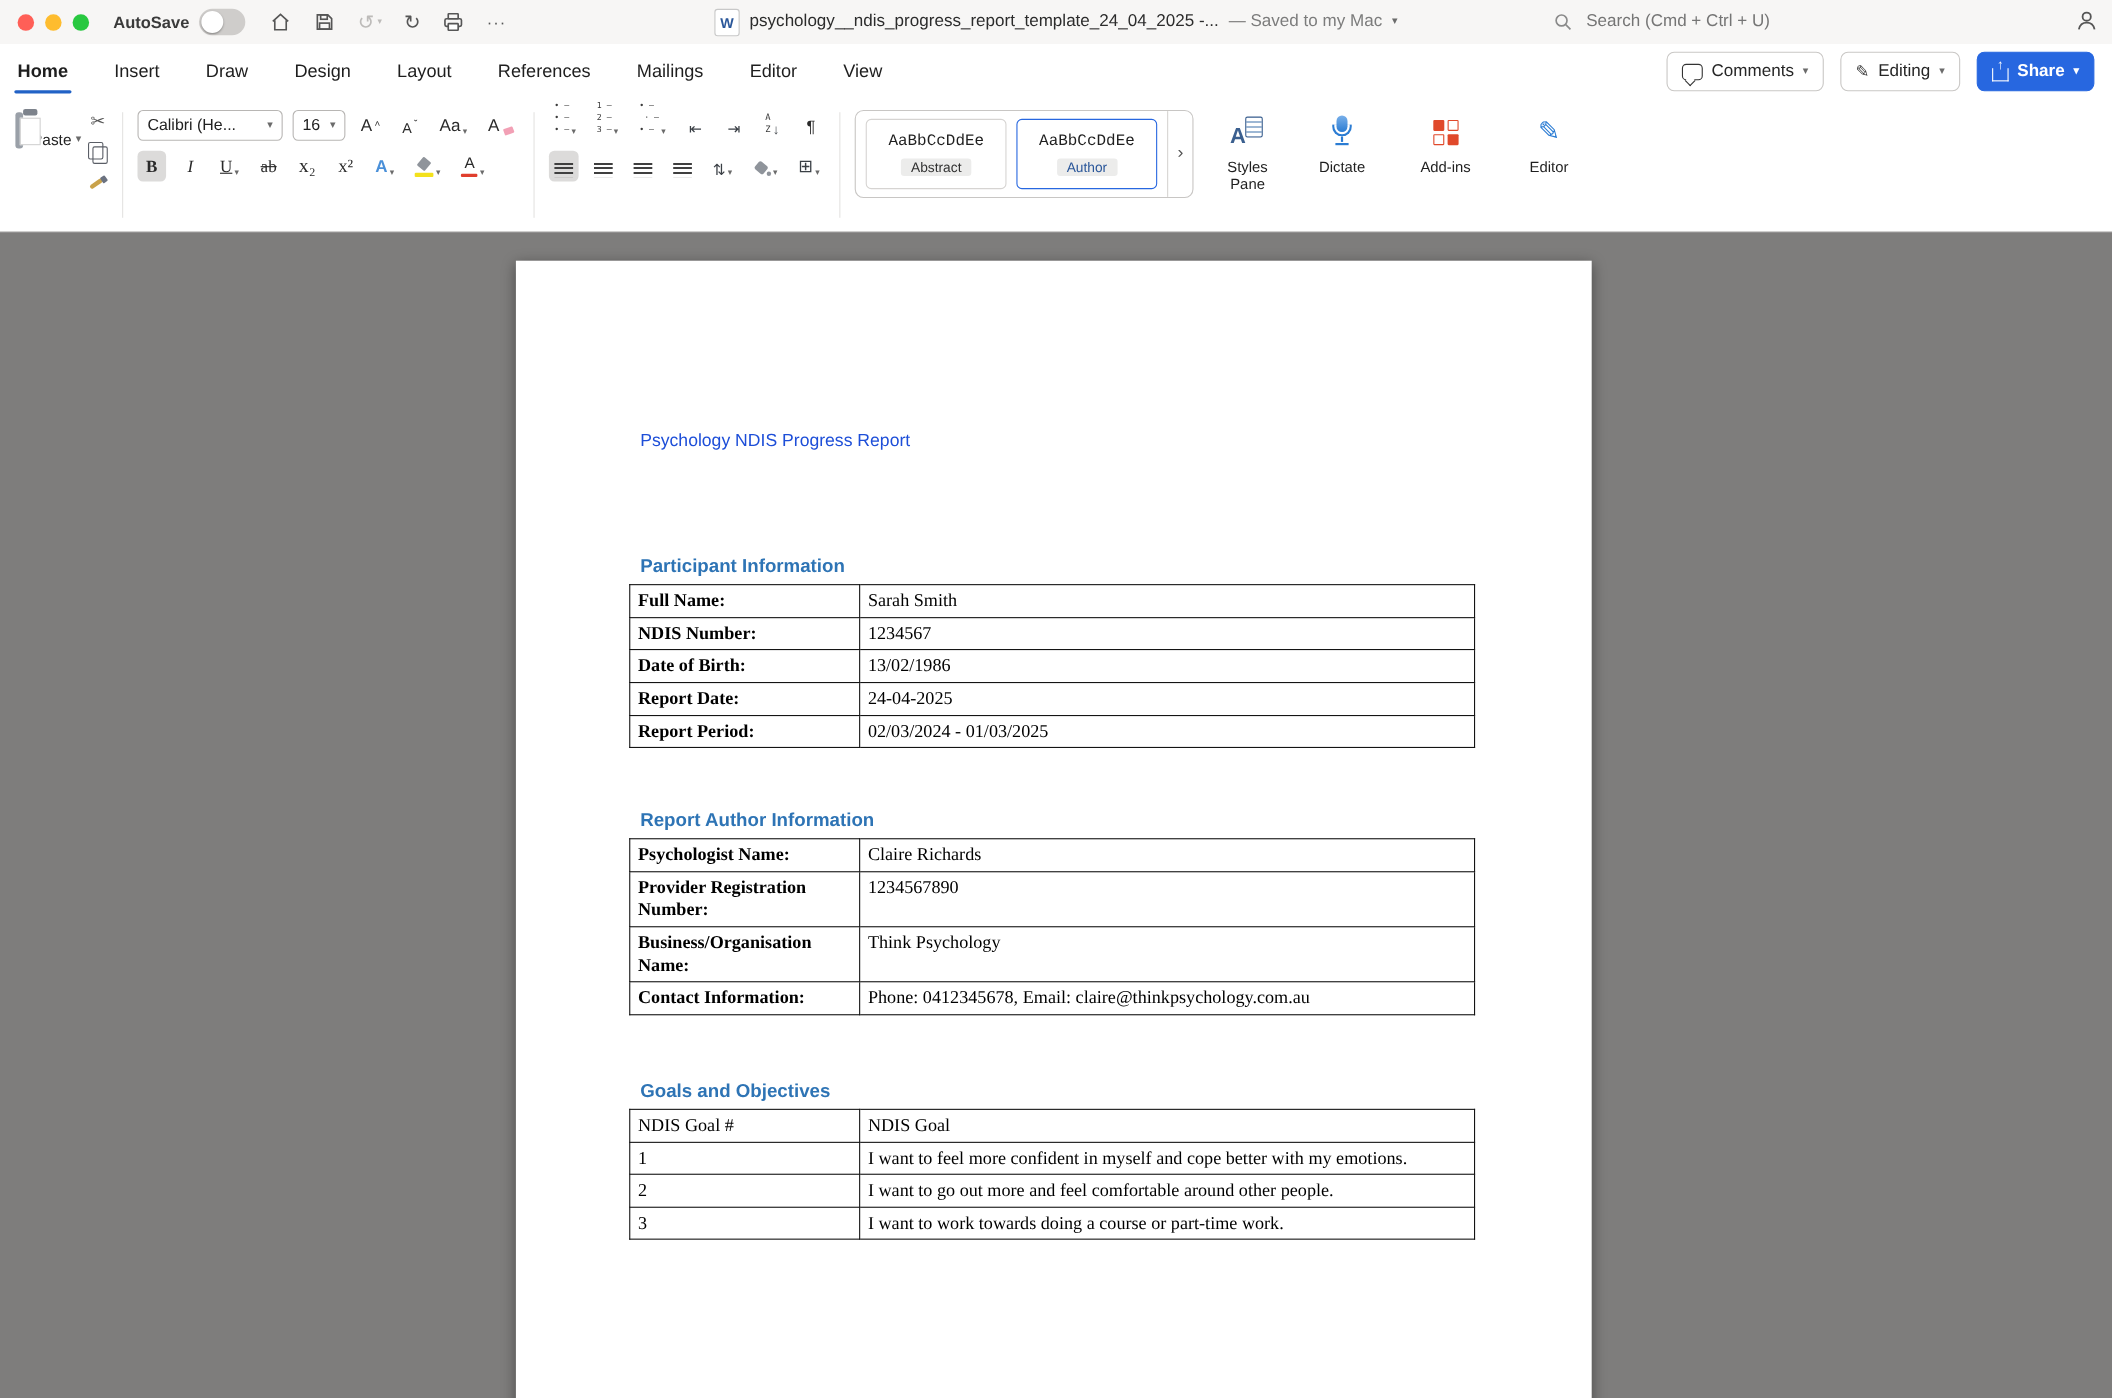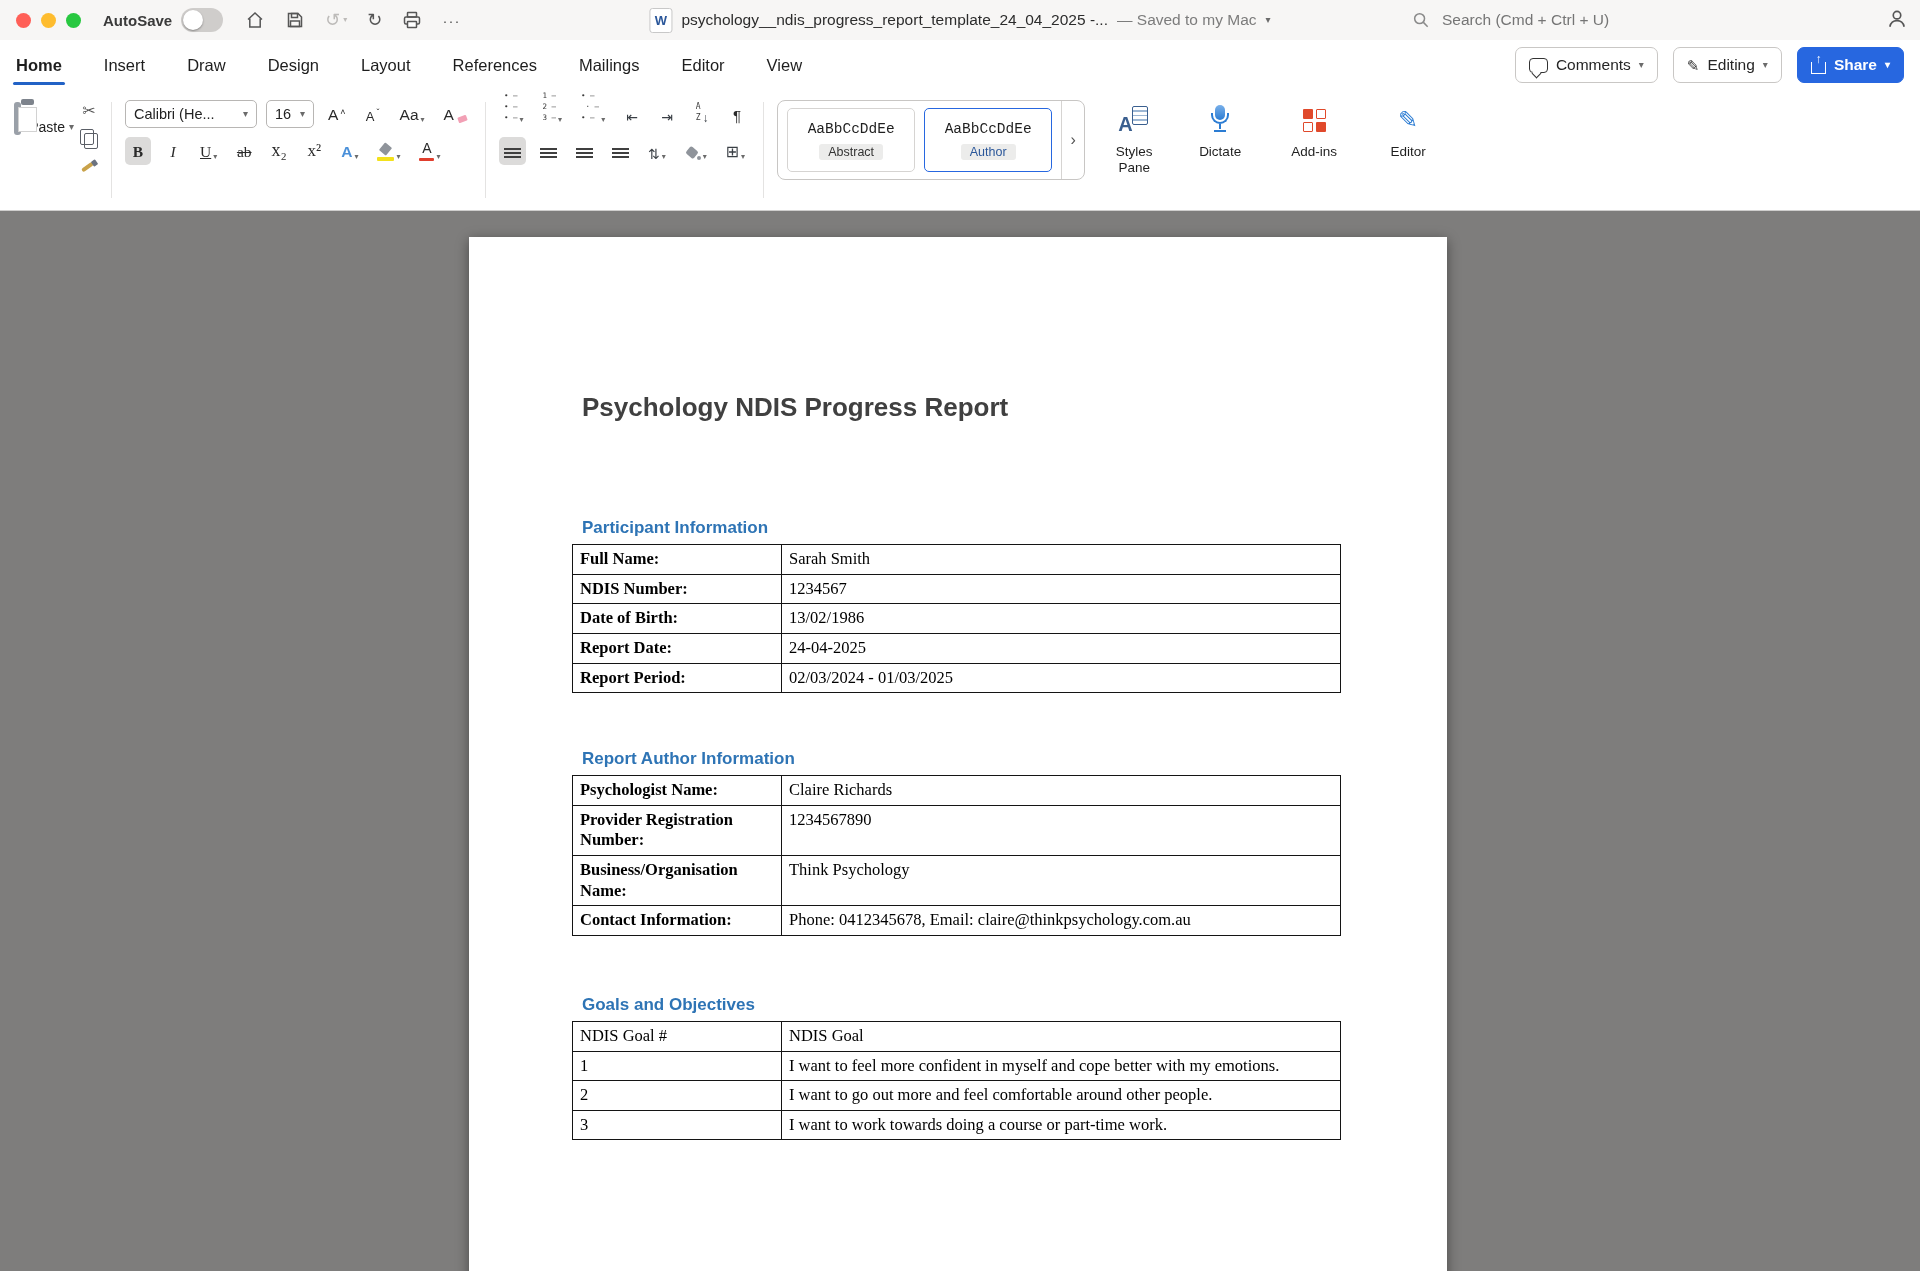--- a/index.html
+++ b/index.html
@@ -113,21 +113,21 @@
   .mic-stem{position:absolute;left:13px;top:19px;width:2px;height:5px;background:#2b7cd3}
   .mic-base{position:absolute;left:8px;top:25px;width:12px;height:2px;background:#2b7cd3}
   .grid4{display:grid;grid-template-columns:10px 10px;grid-gap:3px}
   .sq{width:10px;height:10px;background:#e0492b;border-radius:1px}
   .sq.o{background:#fff;border:1.7px solid #e0492b;box-sizing:border-box}
   .editor-pen{font-size:24px;color:#2b7cd3;line-height:1}
   
   .docarea{position:absolute;top:212px;left:0;right:0;bottom:0;background:#7e7d7c;overflow:hidden}
   .page{position:absolute;left:469px;top:25px;width:978px;height:1070px;background:#fff;
         box-shadow:0 3px 12px rgba(0,0,0,.42);box-sizing:border-box;padding:155px 106px 0 103px}
-  .h-title{font-weight:700;font-size:26px;color:#404040;margin:0 0 0 10px}
+  .h-title{font-weight:400;font-size:16px;color:#1d4ed8;margin:0 0 0 10px}
   .h-sec{font-weight:700;font-size:17px;color:#2e74b5;margin-left:10px}
   .mt-a{margin-top:95px}.mt-b{margin-top:56px}.mt-c{margin-top:59px}
   table.doc{width:769px;border-collapse:collapse;table-layout:fixed;margin-top:6px;border:1.5px solid #141414}
   table.doc td{border:1px solid #141414;padding:4px 8px 4px 7px;font-family:"Liberation Serif",serif;
                font-size:16.5px;line-height:1.25;vertical-align:top;color:#000;overflow-wrap:break-word;word-break:break-word}
   td.lbl{width:193px;font-weight:700}
   td.hcell{width:193px;font-weight:400}
 </style>
 </head>
 <body>

